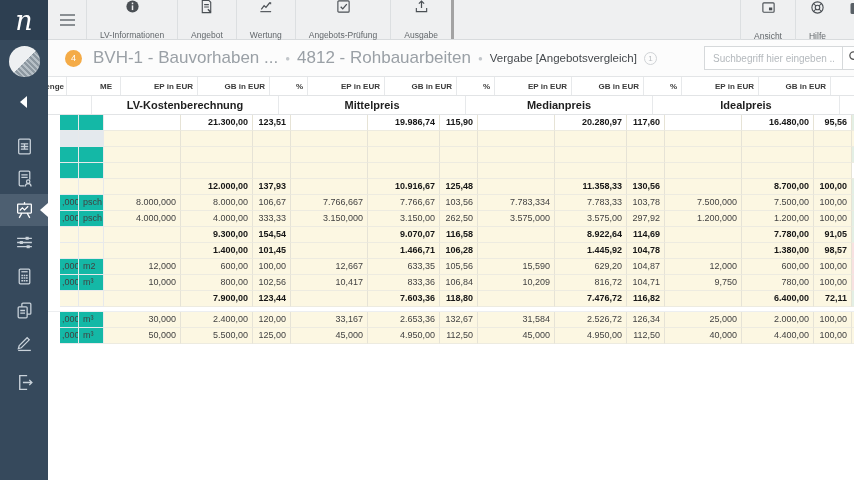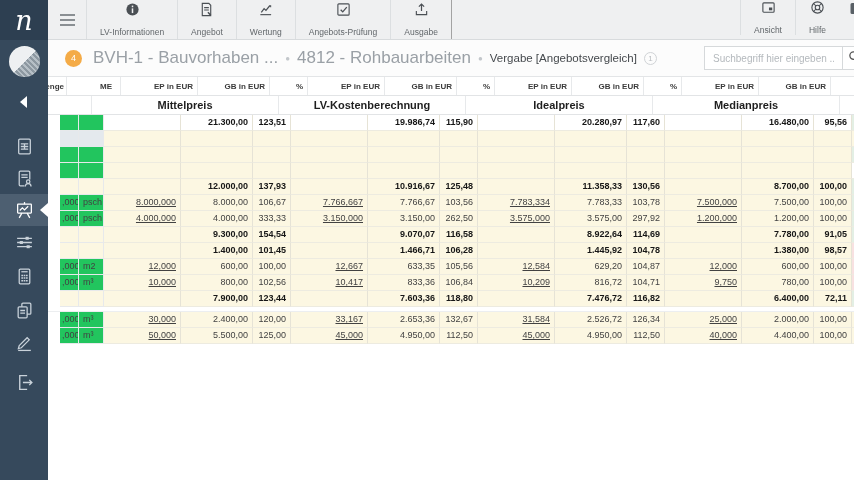--- a/index.html
+++ b/index.html
@@ -29,24 +29,24 @@
   .mt6{margin-top:6px} .mt12{margin-top:12px} .mt4{margin-top:4px} .mt16{margin-top:16px} .mt2{margin-top:2px}
 
   
   .main { flex:1; display:flex; flex-direction:column; background:#fff; }
   .toolbar { height:40px; flex-shrink:0; background:#eff0f1; border-bottom:1px solid #d8dbdd;
              display:flex; align-items:stretch; }
   .hamburger { width:38px; border:none; background:none; display:flex; flex-direction:column;
                gap:3px; align-items:center; justify-content:center; cursor:pointer; }
   .hamburger i { width:15px; height:2px; background:#8a8f93; }
   .tb-btn { border:none; background:none; display:flex; flex-direction:column; align-items:center;
-            justify-content:center; gap:8px; padding:0 13px; font-size:8.5px; color:#62676b;
+            justify-content:center; gap:14px; padding:0 13px; font-size:8.5px; color:#62676b;
             border-left:1px solid #dcdfe1; cursor:pointer; white-space:nowrap; }
   .tb-group { display:flex; align-items:stretch; }
-  .tb-group .tb-btn:last-child { border-right:1px solid #a3a3a3; }
+  .tb-group .tb-btn:last-child { border-right:3px solid #a3a3a3; }
   .tb-right { display:flex; align-items:flex-start; margin-left:auto; }
   .tb-right .tb-btn:last-of-type { border-right:1px solid #dcdfe1; }
   .chat-btn { width:44px; border:none; background:none; display:flex; align-items:center;
               justify-content:center; cursor:pointer; }
 
   
   .crumbbar { height:37px; flex-shrink:0; background:#fcfcfc; border-bottom:1px solid #e3e5e7;
               display:flex; align-items:center; padding-left:17px; position:relative; }
   .badge { width:17px; height:17px; border-radius:50%; background:var(--accent-orange,#f4ab47);
            color:#fff; font-size:9px; display:flex; align-items:center; justify-content:center;
@@ -78,26 +78,26 @@
   .gcell.grp{ width:187px; }
   .mkhead{ width:14px; border-right:none; background:#fff; }
 
   .grid-row { display:flex; height:16px; line-height:15px;margin-left:12px; }
   .cell { border-right:1px solid #e6e3d6; border-bottom:1px solid #edebe0; text-align:right;
           padding:0 4px; white-space:nowrap; overflow:hidden; background:var(--row-cream,#fcf7e2);
           color:#424242; }
   .c-menge { width:19px; padding:0 2px; border-color:#e7e9eb; }
   .c-me { width:25px; text-align:left; border-color:#e7e9eb; }
   .cells { display:flex; }
-  .cells .cell:nth-child(3n+1){ width:77px;text-decoration:underline; }
+  .cells .cell:nth-child(3n+1){ width:77px; }
   .cells .cell:nth-child(3n+2){ width:72px; }
   .cells .cell:nth-child(3n){ width:38px; }
   .grid-row.bold .cell { font-weight:bold; color:#161616; }
   .grid-row.white-row .cells .cell { background:#fff; }
-  .lead-white{ background:#22c55e; } .lead-gray{ background:#e4e9ed; } .lead-cream{ background:var(--row-cream,#fcf7e2); }
+  .lead-white{ background:#14b8a6; } .lead-gray{ background:#e4e9ed; } .lead-cream{ background:var(--row-cream,#fcf7e2); }
   .c-marker { width:14px; border-bottom:1px solid #edebe0; }
   .mk-green{ background:var(--marker-green,#e3efe4); }
   .mk-pink{ background:var(--marker-pink,#f8e1e1); }
   .mk-cream{ background:var(--row-cream,#fcf7e2); }
   .mk-white{ background:#fff; }
   .row-spacer { height:5px; background:#fff; border-bottom:1px solid #eceef0; }
 </style>
 </head>
 <body>
 
@@ -326,24 +326,24 @@
           <div class="hcell w-ep">EP in EUR</div>
           <div class="hcell w-gb">GB in EUR</div>
           <div class="hcell w-pc">%</div>
           <div class="hcell w-ep">EP in EUR</div>
           <div class="hcell w-gb">GB in EUR</div>
           <div class="hcell w-pc">%</div>
           <div class="mkhead"></div>
         </div>
         <div class="hrow">
           <div class="gcell corner"></div>
+          <div class="gcell grp">LV-Kostenberechnung</div>
           <div class="gcell grp">Mittelpreis</div>
-          <div class="gcell grp">LV-Kostenberechnung</div>
+          <div class="gcell grp">Medianpreis</div>
           <div class="gcell grp">Idealpreis</div>
-          <div class="gcell grp">Medianpreis</div>
           <div class="mkhead"></div>
         </div>
       </div>
       <div class="grid-body">
           <div class="grid-row bold white-row">
     <div class="cell c-menge lead-white"></div>
     <div class="cell c-me lead-white"></div>
     <div class="cells">
               <div class="cell"></div>
               <div class="cell">21.300,00</div>
@@ -515,21 +515,21 @@
           <div class="grid-row">
     <div class="cell c-menge lead-white">,000</div>
     <div class="cell c-me lead-white">m2</div>
     <div class="cells">
               <div class="cell">12,000</div>
               <div class="cell">600,00</div>
               <div class="cell">100,00</div>
               <div class="cell">12,667</div>
               <div class="cell">633,35</div>
               <div class="cell">105,56</div>
-              <div class="cell">12,584</div>
+              <div class="cell">15,590</div>
               <div class="cell">629,20</div>
               <div class="cell">104,87</div>
               <div class="cell">12,000</div>
               <div class="cell">600,00</div>
               <div class="cell">100,00</div>
             </div>
     <div class="c-marker mk-pink"></div>
   </div>
           <div class="grid-row">
     <div class="cell c-menge lead-white">,000</div>

